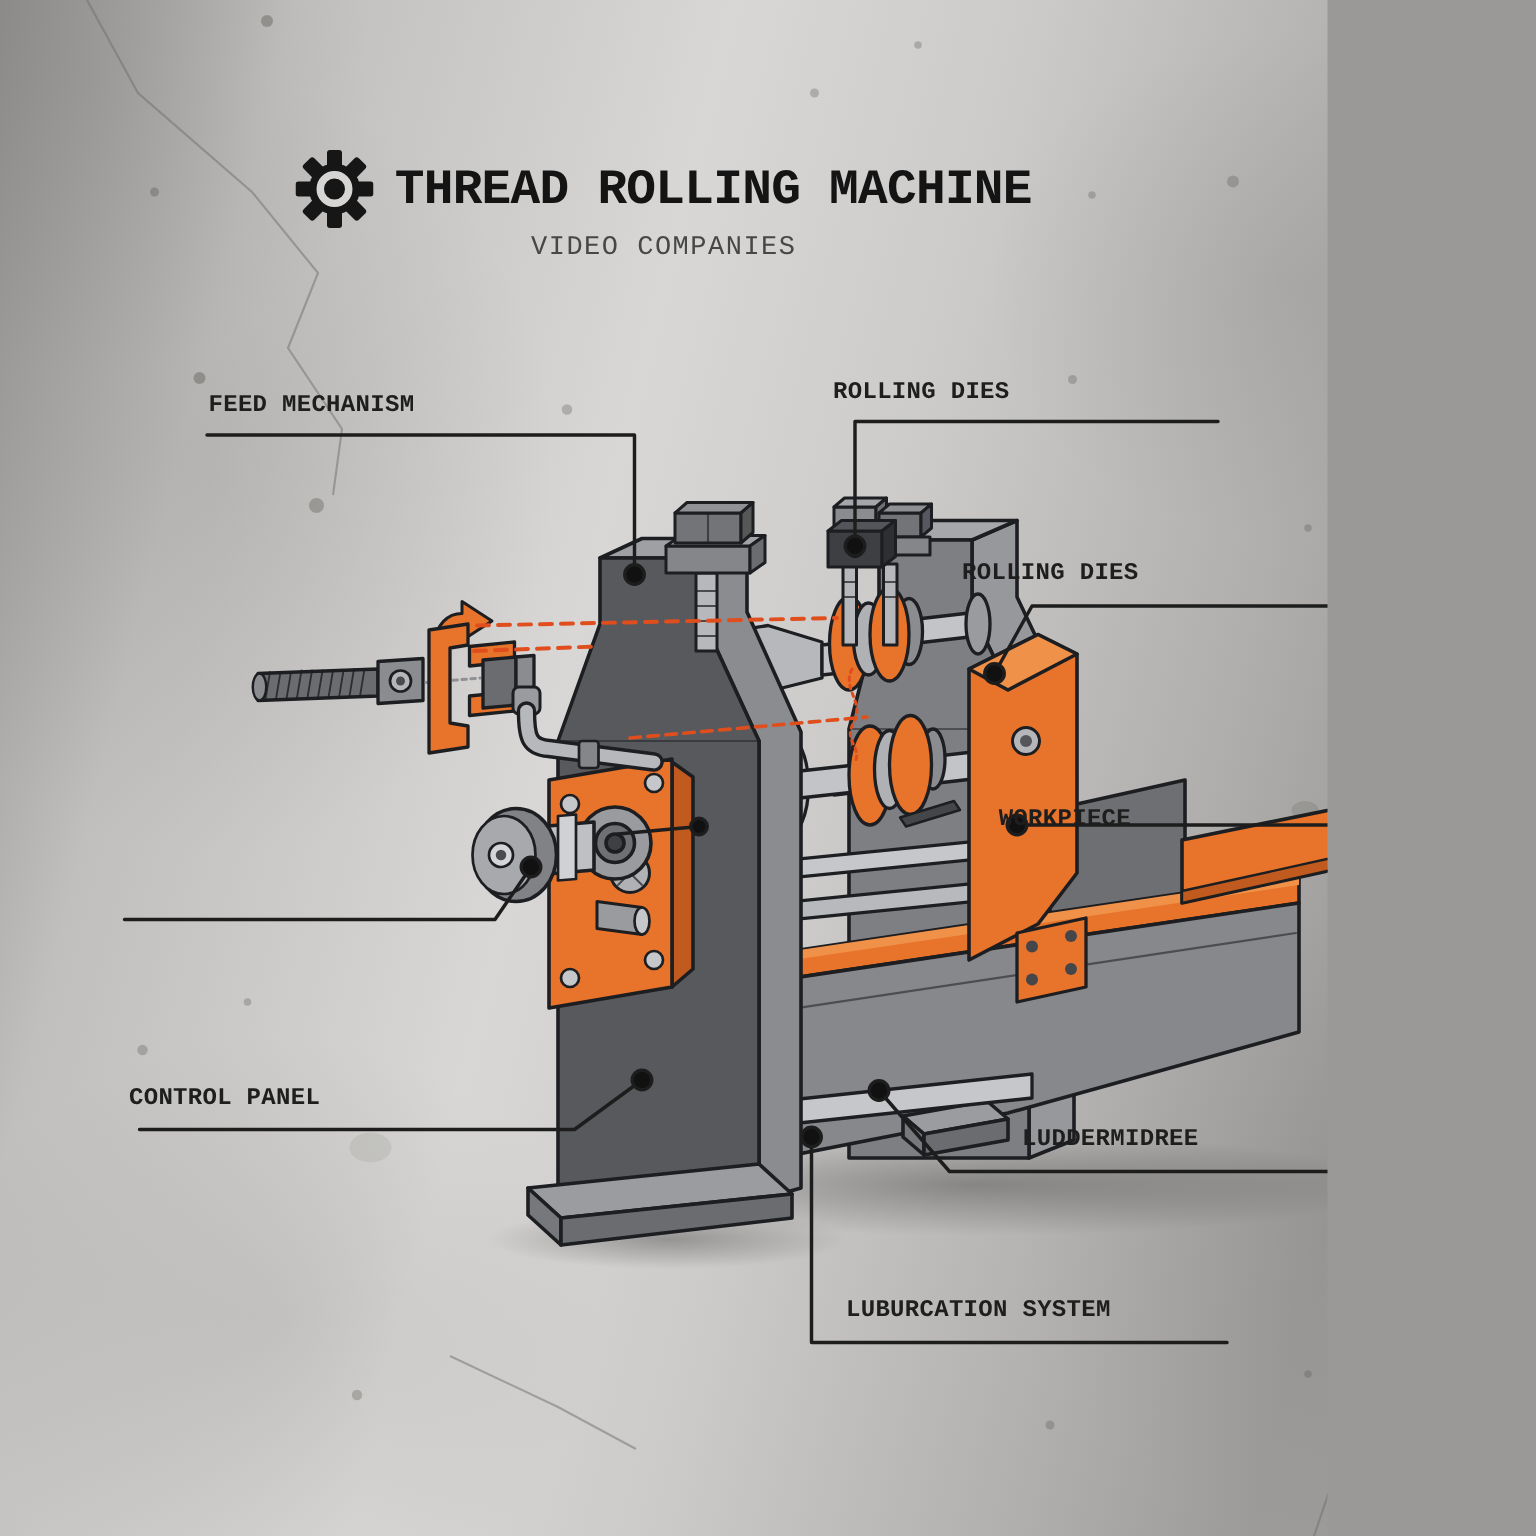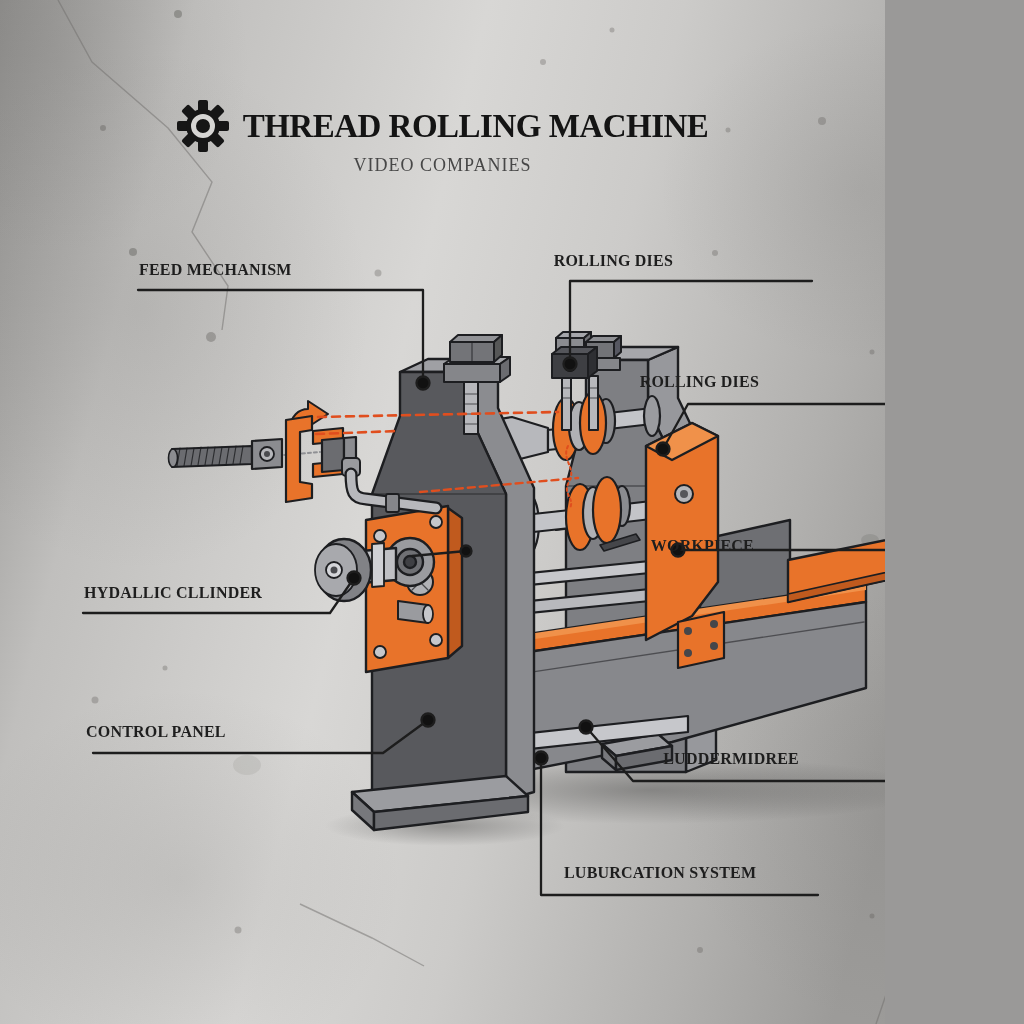--- a/index.html
+++ b/index.html
@@ -1,21 +1,21 @@
 <!DOCTYPE html>
 <html><head>
 <meta charset="utf-8">
 <style>
   :root{
     --orange:#E8732A; --orange-hi:#F0914A; --orange-dk:#C05A1E;
     --ink:#1d1e21; --label:#1e1e1e;
   }
   html,body{margin:0;padding:0;background:#9a9998;}
   #stage{position:relative;width:885px;height:1024px;overflow:hidden;
-         font-family:Liberation Serif, serif;}
+         font-family:Liberation Mono, monospace;}
   .layer{position:absolute;left:0;top:0;width:1024px;height:1024px;}
   header{position:absolute;left:0;right:0;top:100px;text-align:center;z-index:5;}
   .title-row{display:flex;align-items:center;justify-content:center;gap:14px;}
   .title-row h1{margin:0;font-size:33px;font-weight:700;letter-spacing:-.5px;color:#141414;}
   .subtitle{font-size:18px;font-weight:400;letter-spacing:1px;color:#474747;margin-top:3px;}
   .lbl{position:absolute;z-index:6;font-weight:700;font-size:16px;letter-spacing:.2px;
        color:var(--label);white-space:nowrap;}
   .lbl.r{text-align:left;}
   svg{display:block;}
 </style>
@@ -330,18 +330,17 @@
       </svg>
       <h1>THREAD ROLLING MACHINE</h1>
     </div>
     <div class="subtitle">VIDEO COMPANIES</div>
   </header>
 
   <div class="lbl" style="left:139px;top:261px">FEED MECHANISM</div>
   <div class="lbl r" style="right:212px;top:252px">ROLLING DIES</div>
   <div class="lbl r" style="right:126px;top:373px">ROLLING DIES</div>
   <div class="lbl r" style="right:131px;top:537px">WORKPIECE</div>
-  <div class="lbl" style="left:84px;top:584px">HYDALLIC CLLINDER</div>
   <div class="lbl" style="left:86px;top:723px">CONTROL PANEL</div>
   <div class="lbl r" style="right:86px;top:750px">LUDDERMIDREE</div>
   <div class="lbl" style="left:564px;top:864px">LUBURCATION SYSTEM</div>
 
 </div>
 
 </body></html>

